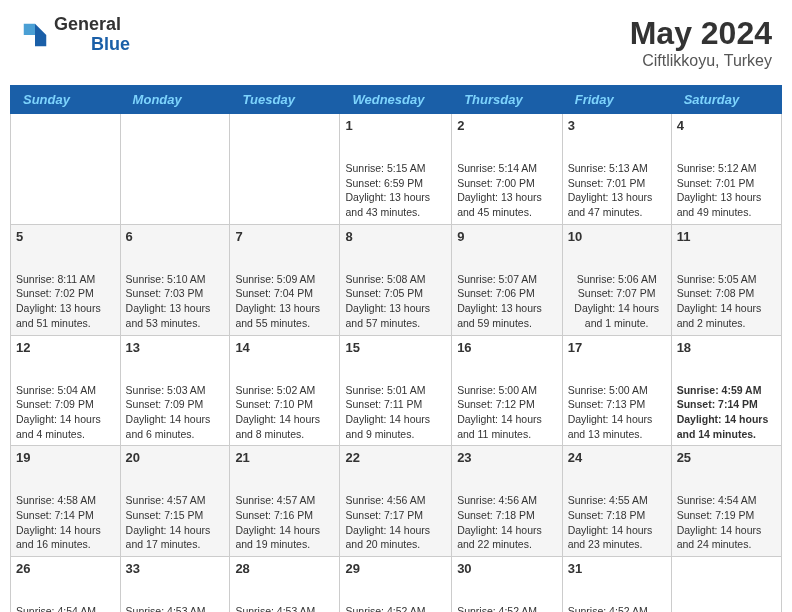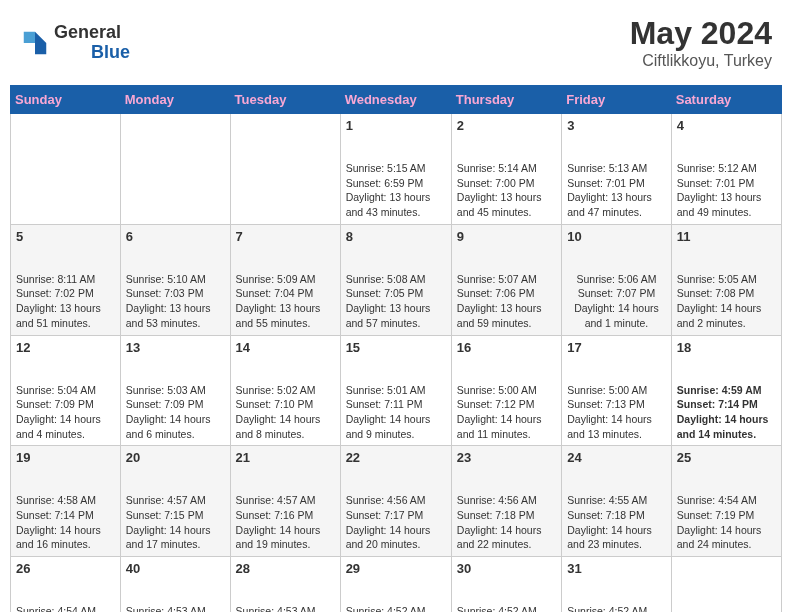--- a/index.html
+++ b/index.html
@@ -6,21 +6,21 @@
     body {
       font-family: Arial, sans-serif;
       background: #fff;
       width: 792px;
       min-height: 612px;
       padding: 10px;
     }
     .header {
       display: flex;
       justify-content: space-between;
-      align-items: center;
+      align-items: flex-start;
       margin-bottom: 10px;
       padding: 5px 10px;
     }
     .logo {
       display: flex;
       align-items: center;
       gap: 4px;
     }
     .logo-text {
       display: flex;
@@ -55,25 +55,26 @@
       font-size: 16px;
       color: #555;
     }
     .calendar {
       width: 100%;
       border-collapse: collapse;
       border: 1px solid #ccc;
     }
     .calendar th {
       background-color: #1a5fa8;
-      color: #f9a8d4;
-      padding: 6px 4px;
+      color: #7dd3fc;
+      padding: 6px 12px;
       text-align: left;
       font-size: 13px;
       border: 1px solid #1a5fa8;
+      font-style: italic;
     }
     .calendar td {
       vertical-align: top;
       border: 1px solid #ccc;
       padding: 4px 5px;
       width: 113px;
       min-height: 80px;
       background: #fff;
     }
     .calendar tr:nth-child(even) td {
@@ -291,21 +292,21 @@
         </td>
       </tr>
       <tr>
         <td>
           <div class="day-number">26</div>
           <div class="day-info" style="white-space: pre-line;">Sunrise: 4:54 AM
 Sunset: 7:20 PM
 Daylight: 14 hours and 26 minutes.</div>
         </td>
         <td>
-          <div class="day-number">40</div>
+          <div class="day-number">33</div>
           <div class="day-info" style="white-space: pre-line;">Sunrise: 4:53 AM
 Sunset: 7:21 PM
 Daylight: 14 hours and 27 minutes.</div>
         </td>
         <td>
           <div class="day-number">28</div>
           <div class="day-info" style="white-space: pre-line;">Sunrise: 4:53 AM
 Sunset: 7:21 PM
 Daylight: 14 hours and 28 minutes.</div>
         </td>

